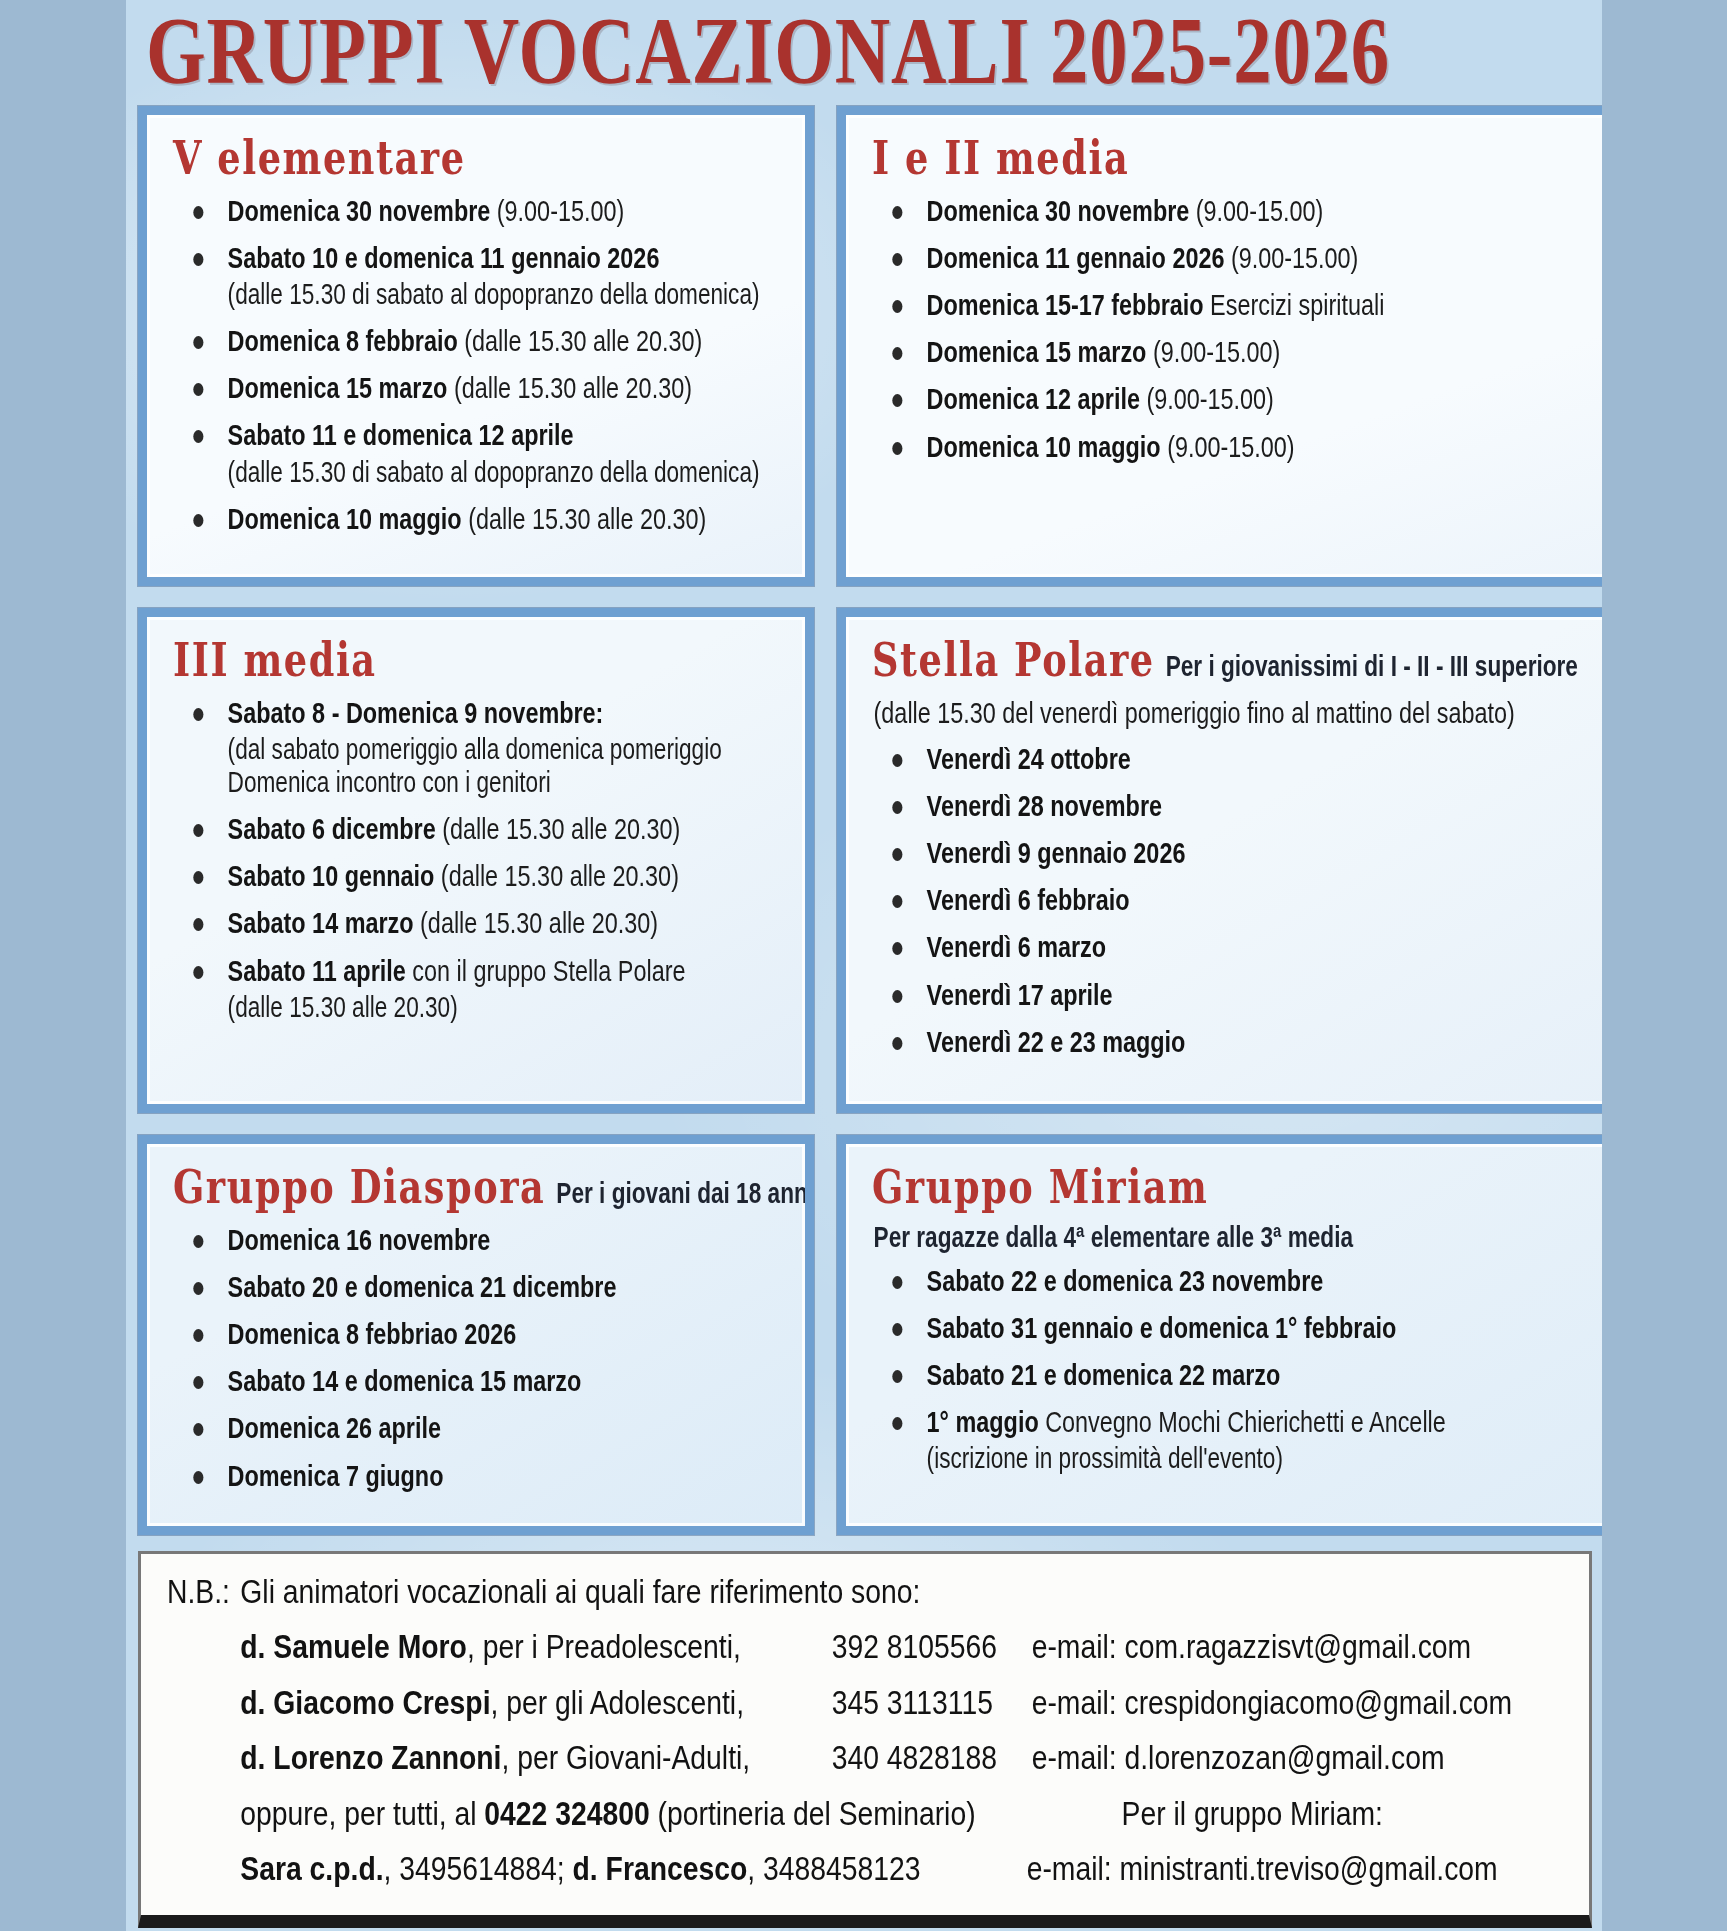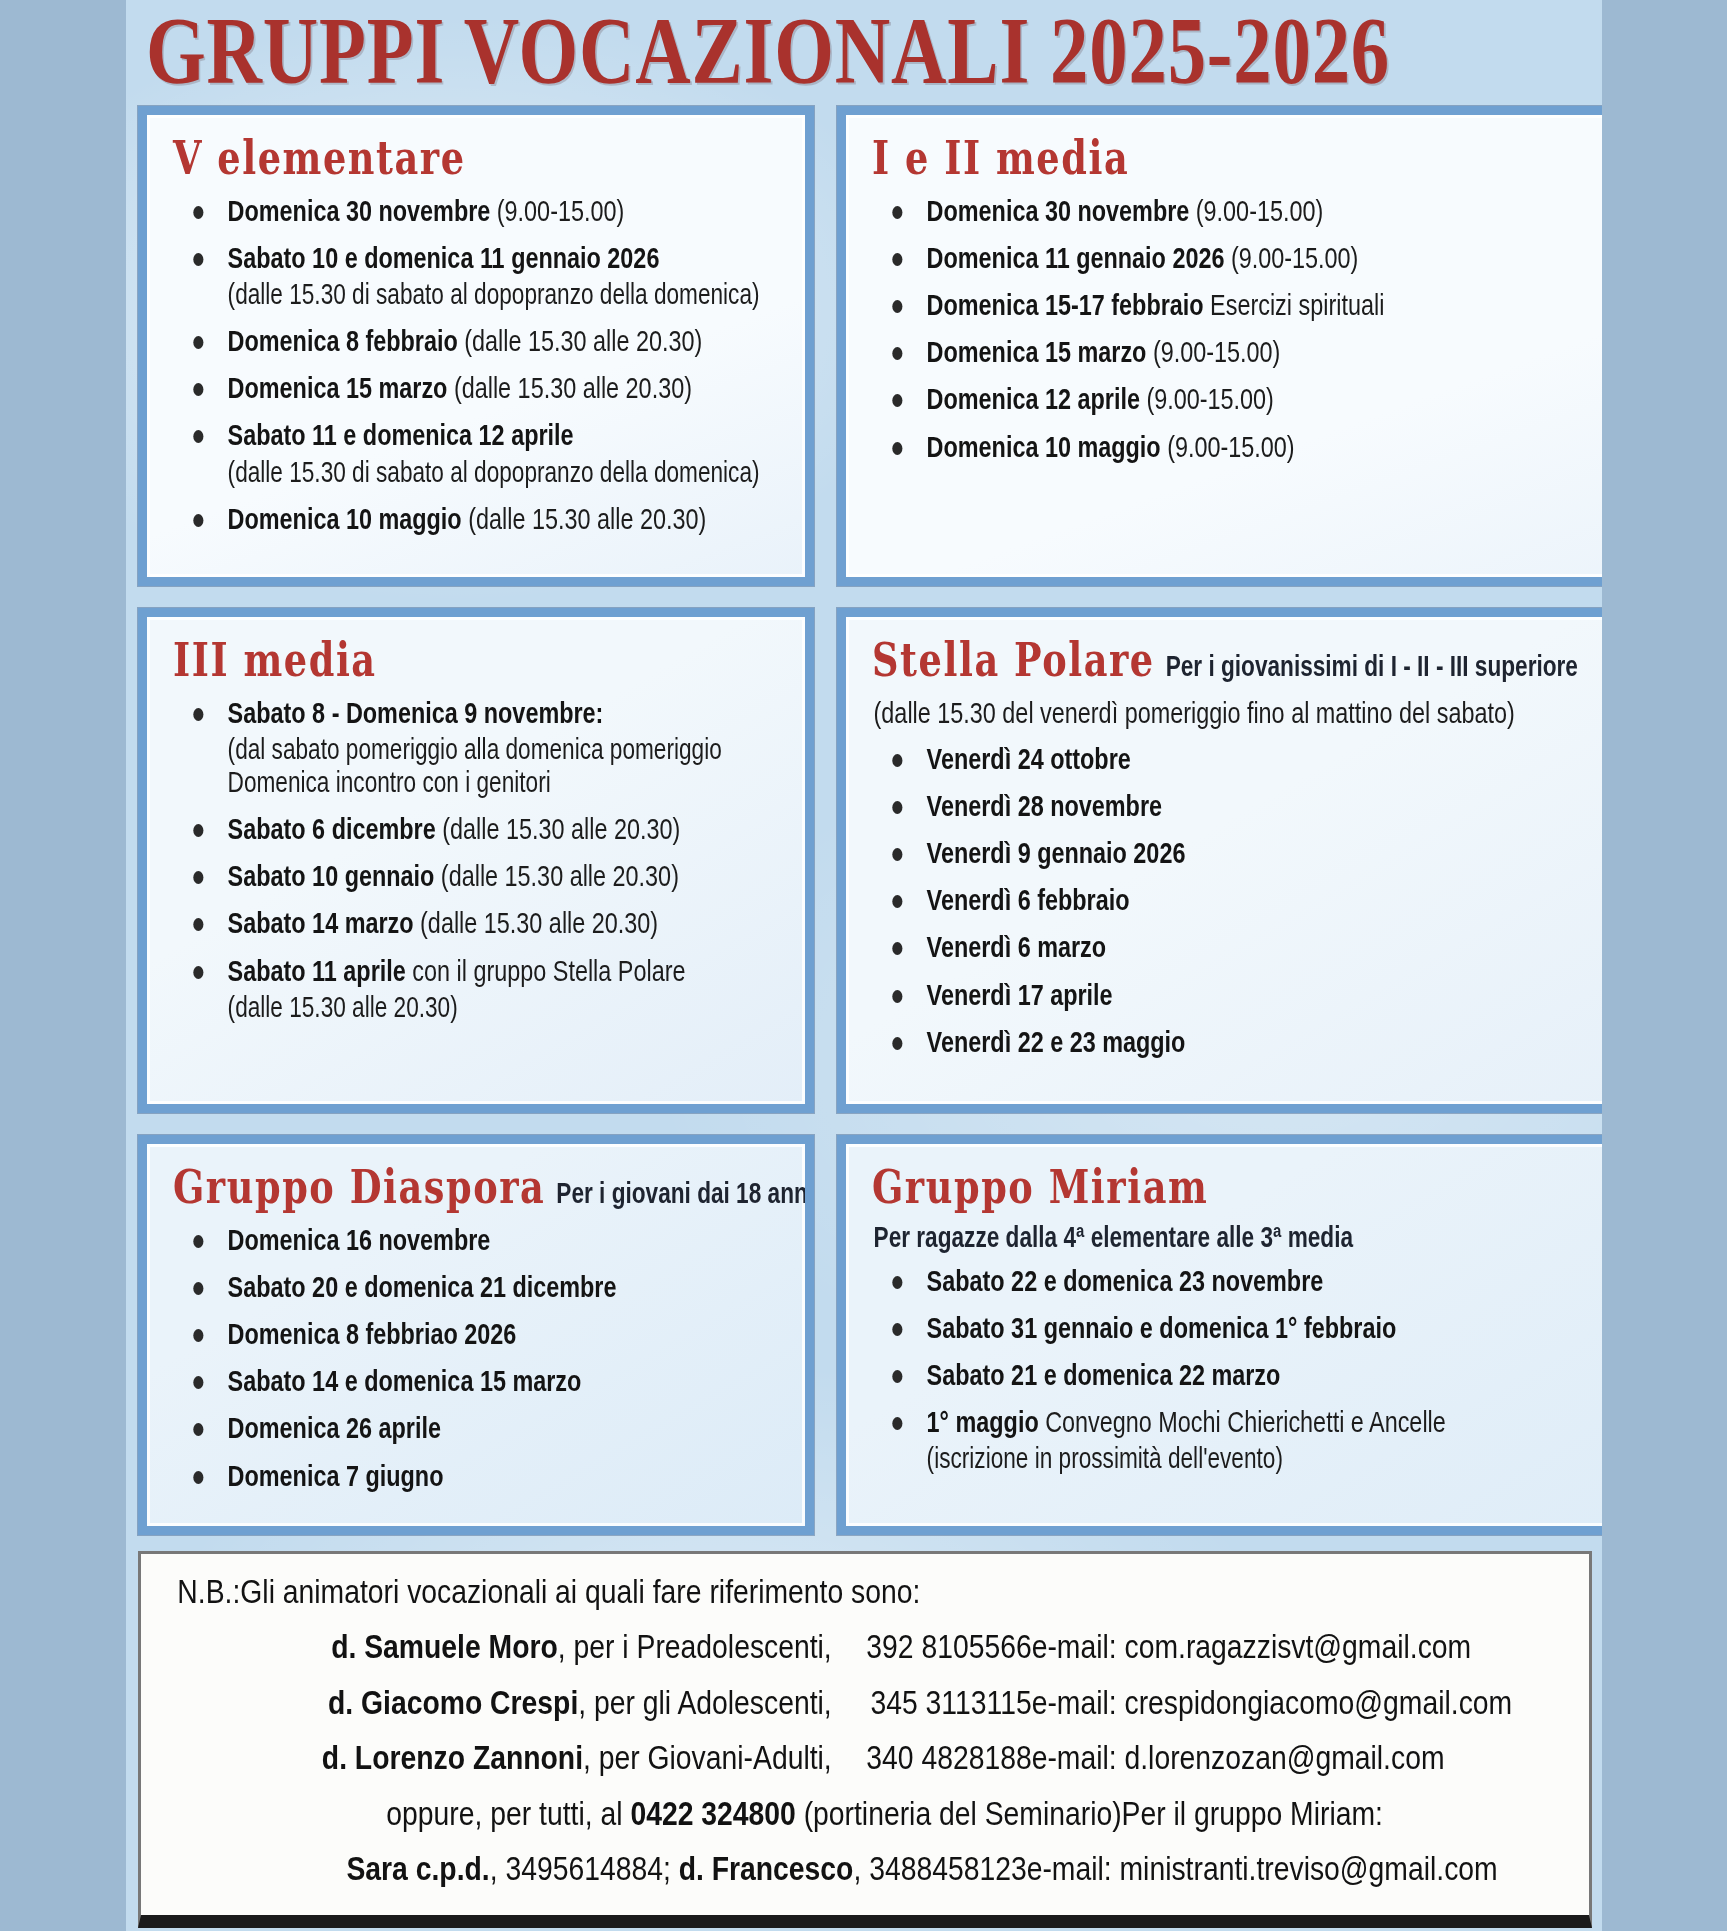--- a/index.html
+++ b/index.html
@@ -105,21 +105,20 @@
     white-space:pre;
     margin-top:3px;
     font-size:29px;
   }
   .footer {
     margin:16px 10px 0 12px;
     background:#fcfcfa;
     border:3px solid #787878;
     border-bottom:13px solid #1b1b1b;
     padding:16px 26px 12px 26px;
-    text-align:right;
   }
   .footer-inner {
     width:120%;
     transform:scaleX(.833);
     transform-origin:left top;
     font-size:34px;
     color:#121212;
   }
   .frow { display:flex; align-items:baseline; margin-bottom:13px; line-height:1.25; white-space:nowrap; }
   .fnb { width:88px; flex:none; }

